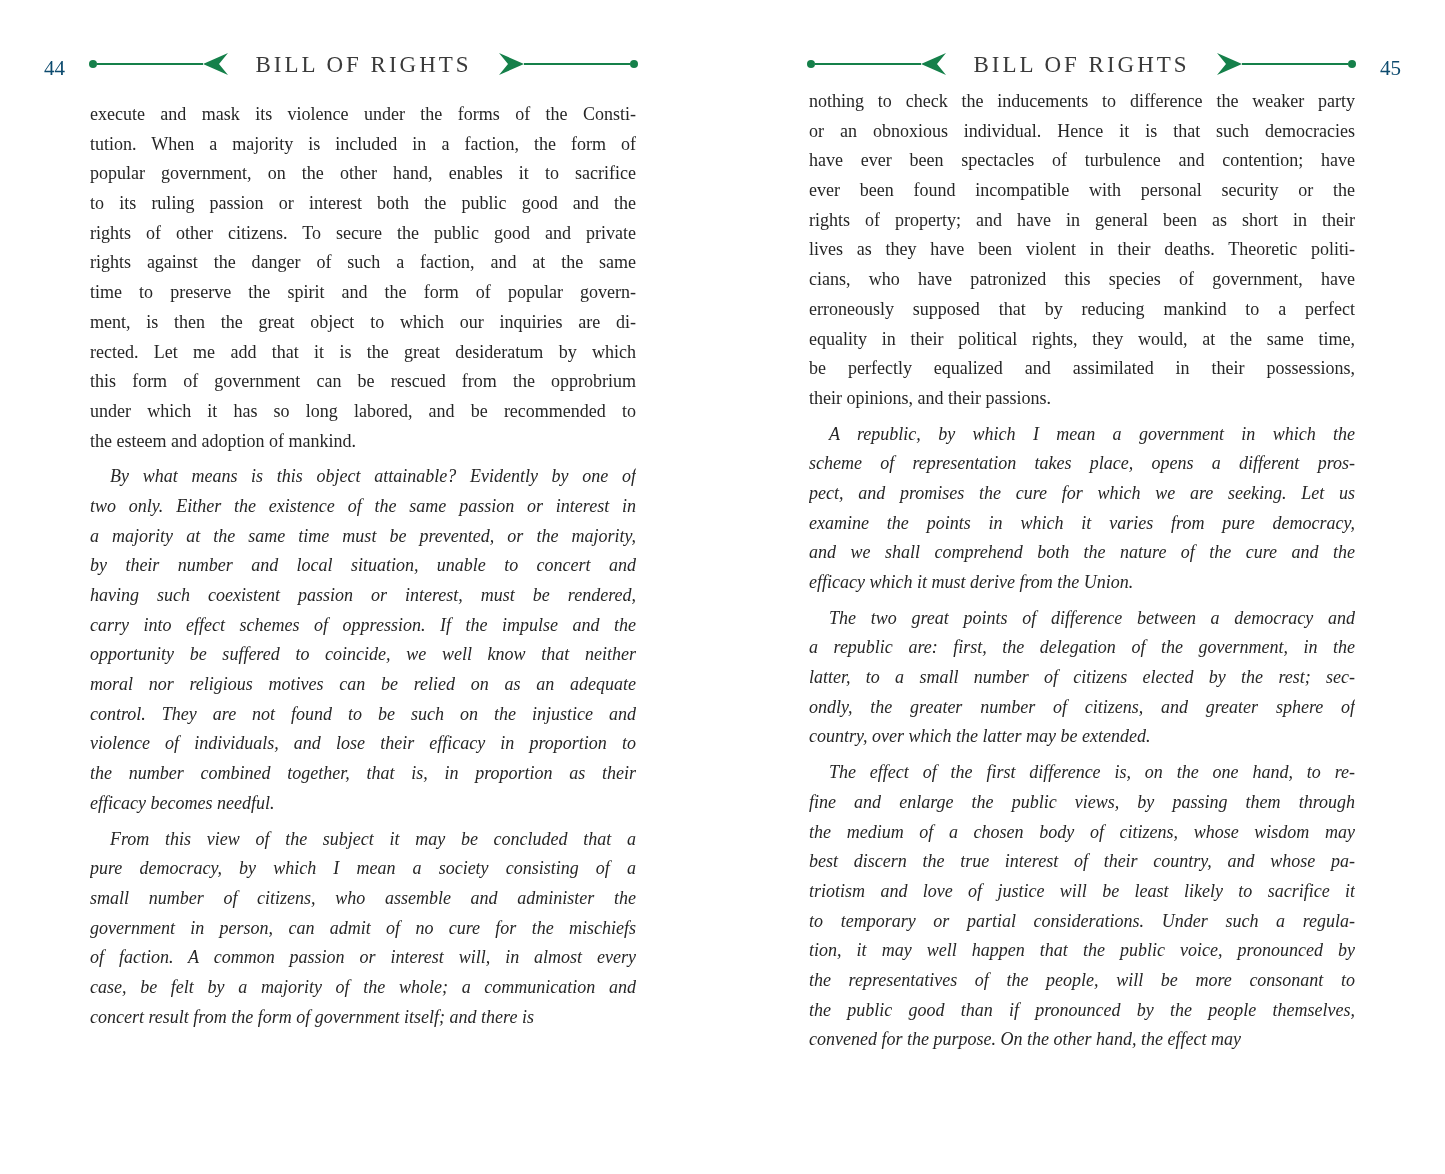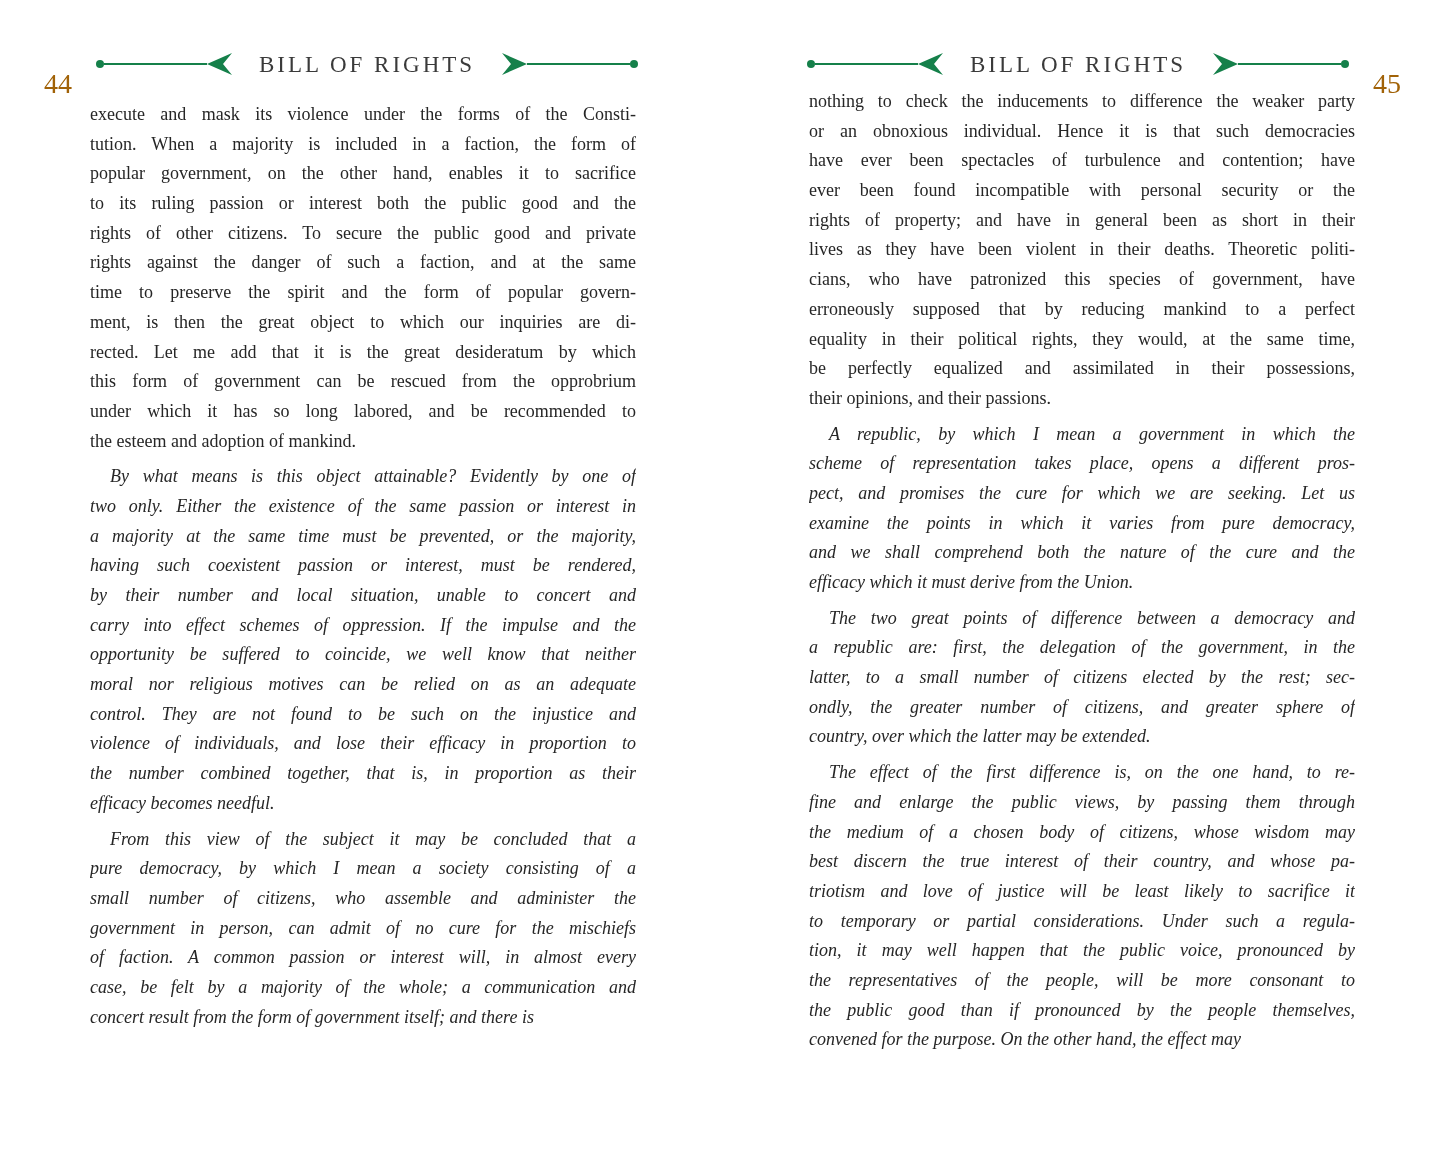--- a/index.html
+++ b/index.html
@@ -17,25 +17,25 @@
     position: absolute;
     top: 44px;
     height: 40px;
     display: flex;
     align-items: center;
   }
   #header-left  { left: 44px;  width: 594px; }
   #header-right { left: 807px; width: 594px; }
 
   .pagenum {
-    font-size: 28px;
+    font-size: 21px;
     line-height: 1;
-    color: #a16207;
+    color: #0c4a6e;
     position: relative;
-    top: 20px;
+    top: 4px;
     flex: 0 0 auto;
   }
   #header-left  .pagenum { margin-right: 24px; }
   #header-right .pagenum { margin-left: 24px; }
 
   .rule { flex: 1; display: flex; align-items: center; min-width: 60px; }
   .dot {
     width: 8px; height: 8px; border-radius: 50%;
     background: var(--accent, #15804a);
     flex: 0 0 auto;
@@ -128,22 +128,22 @@
       <div class="line">ment, is then the great object to which our inquiries are di-</div>
       <div class="line">rected. Let me add that it is the great desideratum by which</div>
       <div class="line">this form of government can be rescued from the opprobrium</div>
       <div class="line">under which it has so long labored, and be recommended to</div>
       <div class="line last">the esteem and adoption of mankind.</div>
     </div>
     <div class="paragraph">
       <div class="line indent">By what means is this object attainable? Evidently by one of</div>
       <div class="line">two only. Either the existence of the same passion or interest in</div>
       <div class="line">a majority at the same time must be prevented, or the majority,</div>
+      <div class="line">by their number and local situation, unable to concert and</div>
       <div class="line">having such coexistent passion or interest, must be rendered,</div>
-      <div class="line">by their number and local situation, unable to concert and</div>
       <div class="line">carry into effect schemes of oppression. If the impulse and the</div>
       <div class="line">opportunity be suffered to coincide, we well know that neither</div>
       <div class="line">moral nor religious motives can be relied on as an adequate</div>
       <div class="line">control. They are not found to be such on the injustice and</div>
       <div class="line">violence of individuals, and lose their efficacy in proportion to</div>
       <div class="line">the number combined together, that is, in proportion as their</div>
       <div class="line last">efficacy becomes needful.</div>
     </div>
     <div class="paragraph">
       <div class="line indent">From this view of the subject it may be concluded that a</div>

